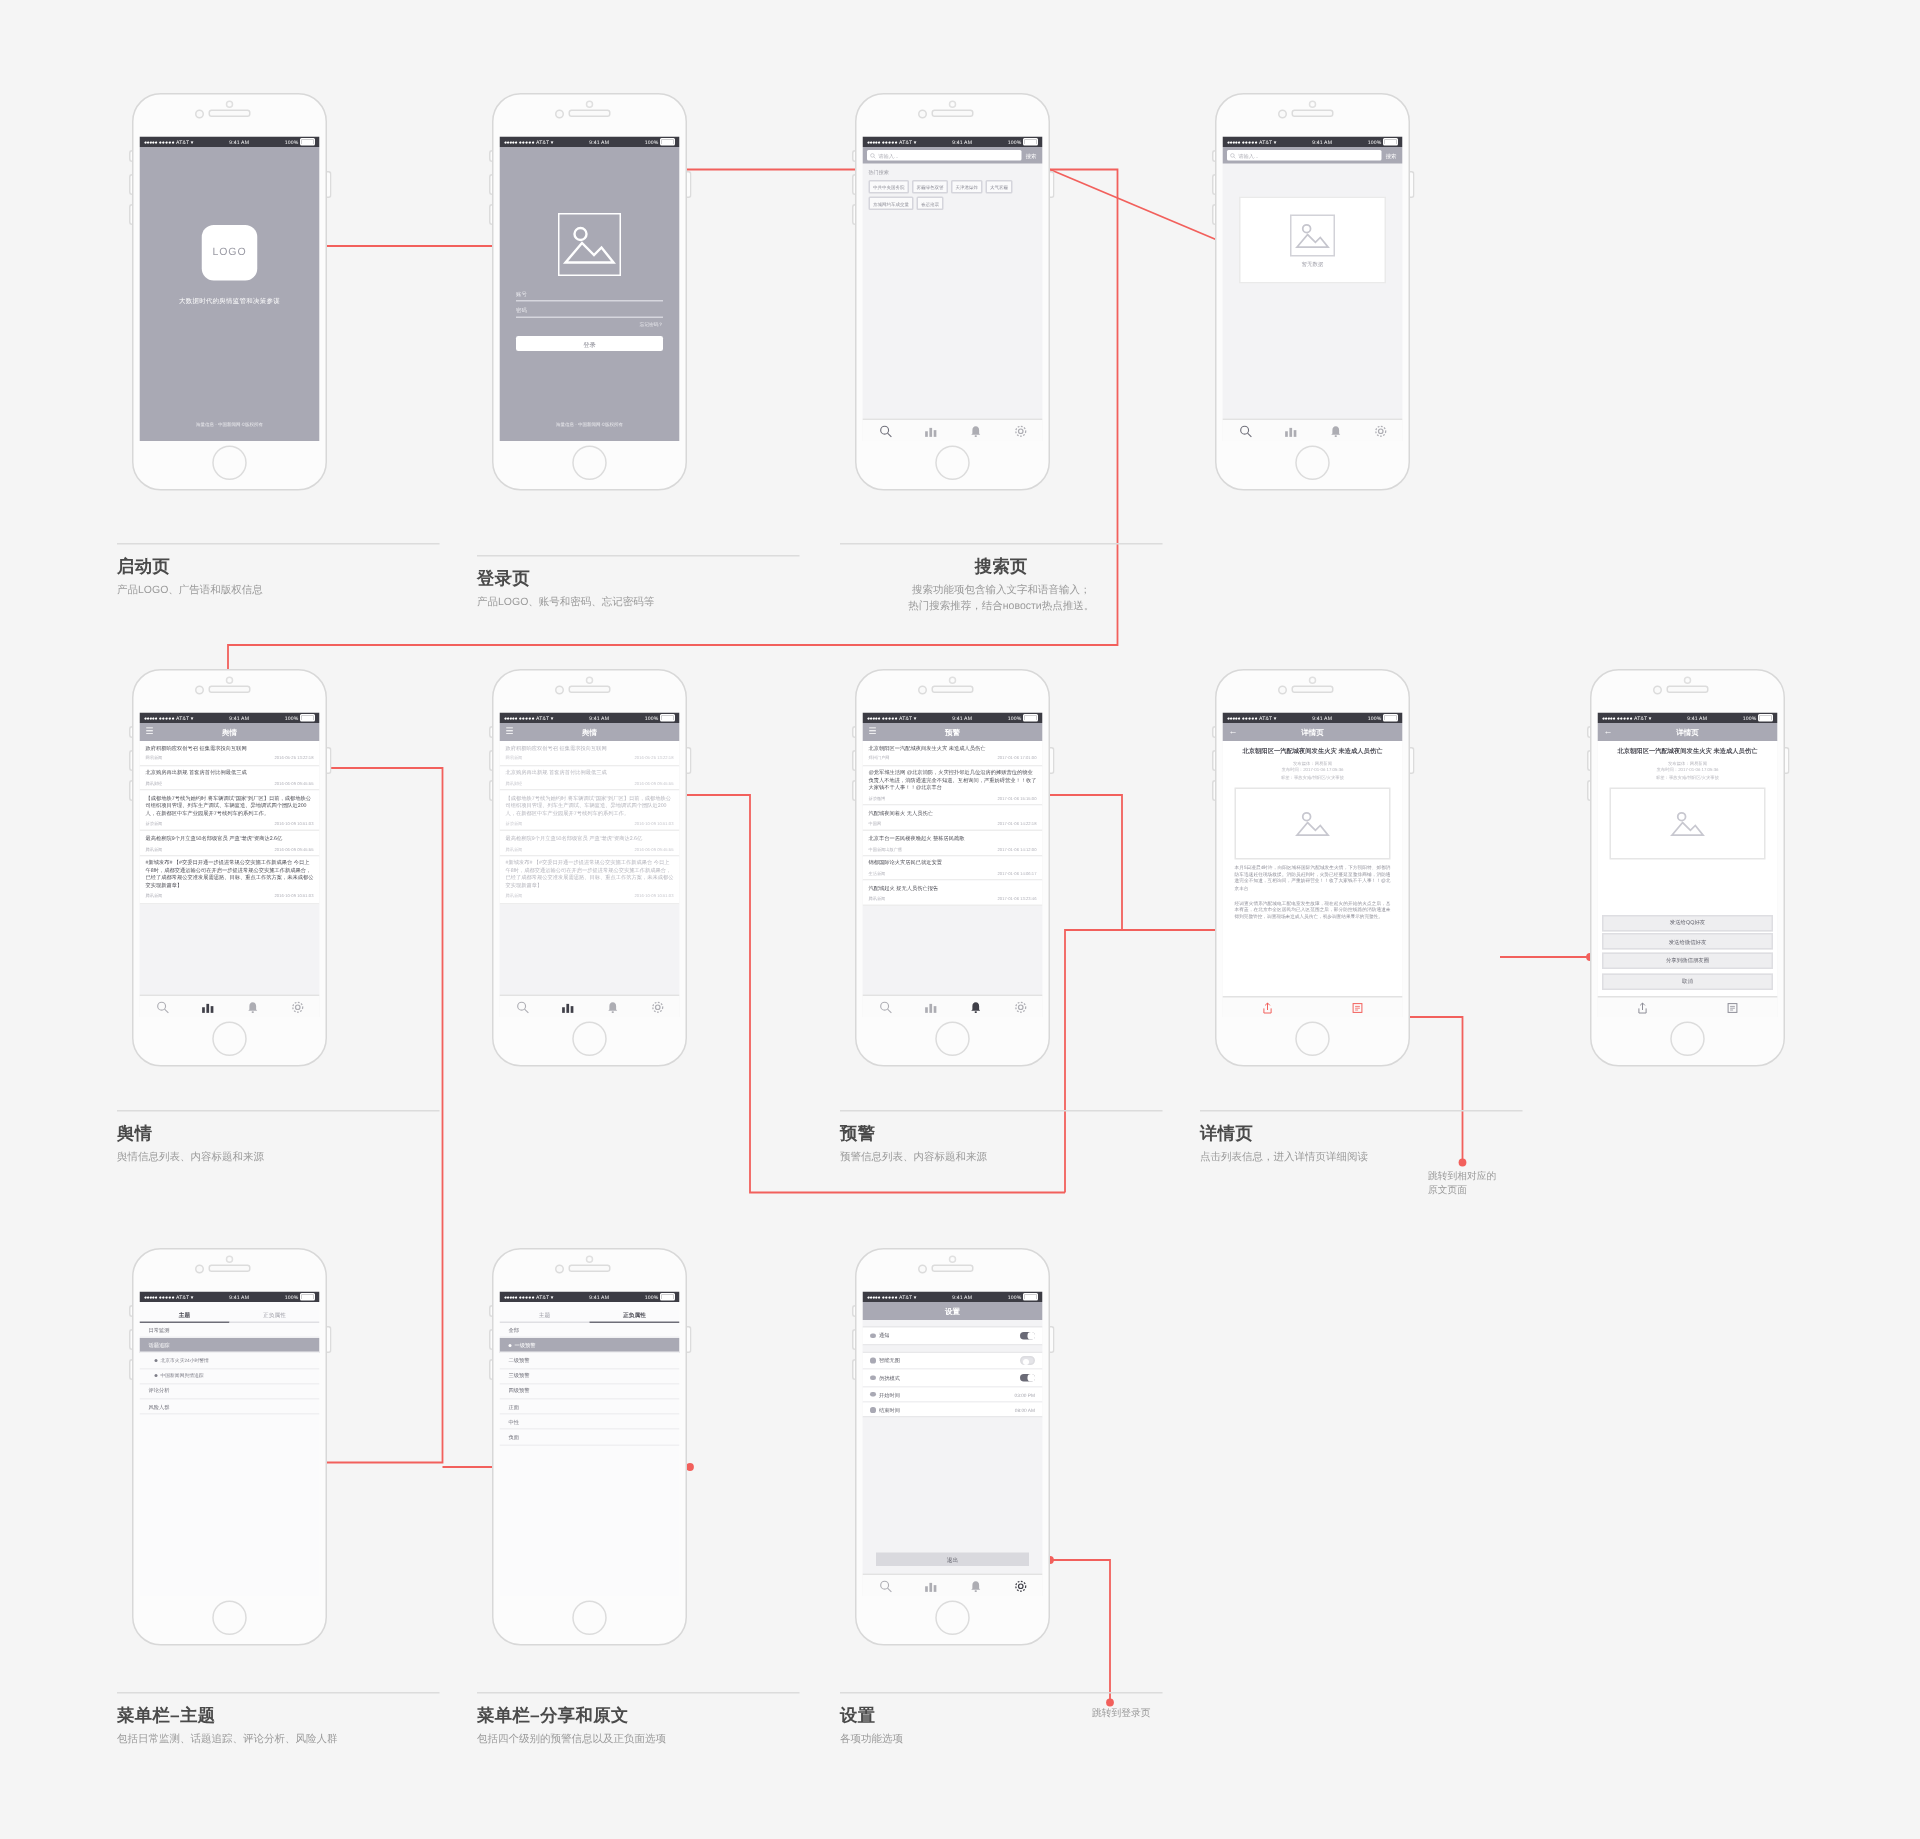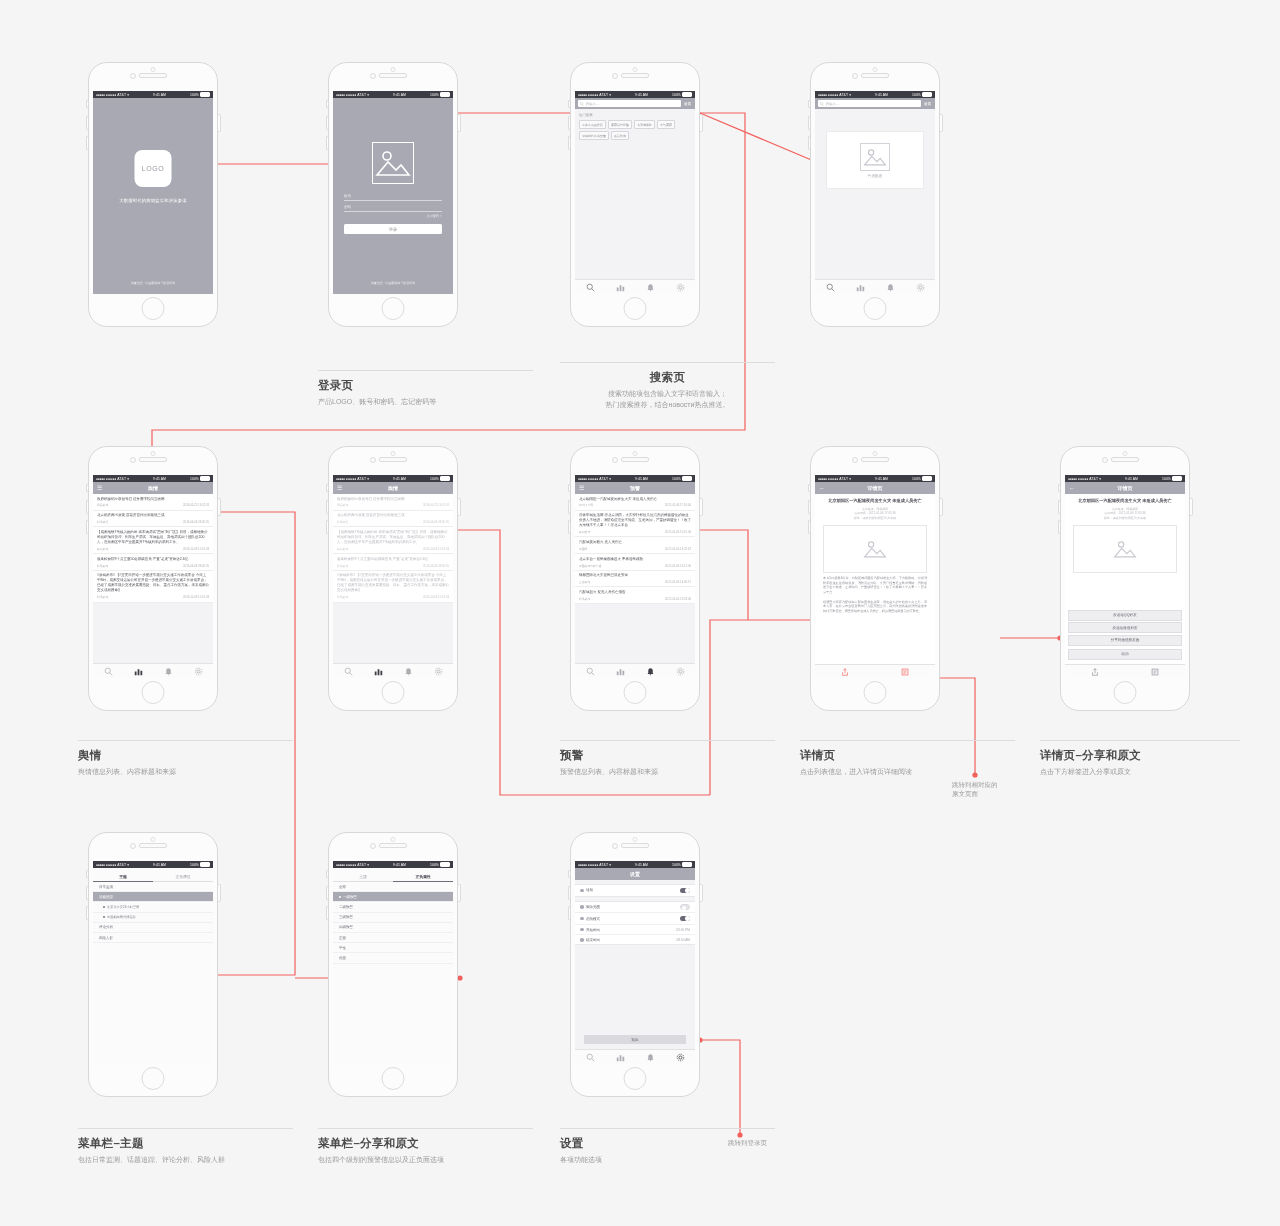--- a/index.html
+++ b/index.html
@@ -432,20 +432,25 @@
             <rect x="5" y="9.6" width="2" height="1.4" rx=".6" fill="#6f6f7a"></rect>
           </svg>
         <svg class="ti" viewBox="0 0 12 12">
             <circle cx="6" cy="6" r="2" fill="none" stroke="#6f6f7a" stroke-width="1.1"></circle>
             <circle cx="6" cy="6" r="4.4" fill="none" stroke="#6f6f7a" stroke-width="1.1" stroke-dasharray="1.6 1.3"></circle>
           </svg>
       </div>
     </div>
   </div>
 
+  <div class="caption" style="left:78px;top:362px;">
+    <div class="rule"></div>
+    <div class="cap-t">启动页</div>
+    <div class="cap-d">产品LOGO、广告语和版权信息</div>
+  </div>
   <div class="caption" style="left:318px;top:370px;">
     <div class="rule"></div>
     <div class="cap-t">登录页</div>
     <div class="cap-d">产品LOGO、账号和密码、忘记密码等</div>
   </div>
   <div class="caption" style="left:560px;top:362px;text-align:center;">
     <div class="rule"></div>
     <div class="cap-t">搜索页</div>
     <div class="cap-d" style="white-space:pre-line;">搜索功能项包含输入文字和语音输入；
 热门搜索推荐，结合новости热点推送。</div>
@@ -840,25 +845,20 @@
   </div>
   <div class="caption" style="left:560px;top:740px;">
     <div class="rule"></div>
     <div class="cap-t">预警</div>
     <div class="cap-d">预警信息列表、内容标题和来源</div>
   </div>
   <div class="caption" style="left:800px;top:740px;">
     <div class="rule"></div>
     <div class="cap-t">详情页</div>
     <div class="cap-d">点击列表信息，进入详情页详细阅读</div>
-  </div>
-  <div class="caption" style="left:1040px;top:740px;width:200px;">
-    <div class="rule"></div>
-    <div class="cap-t">详情页–分享和原文</div>
-    <div class="cap-d">点击下方标签进入分享或原文</div>
   </div>
 
   <div class="annot" style="left:952px;top:780px;white-space:pre-line;">跳转到相对应的
 原文页面</div>
 
   <div class="phone" style="left:88px;top:832px;">
     <div class="body"></div>
     <div class="cam2"></div>
     <div class="cam"></div>
     <div class="spk"></div>

